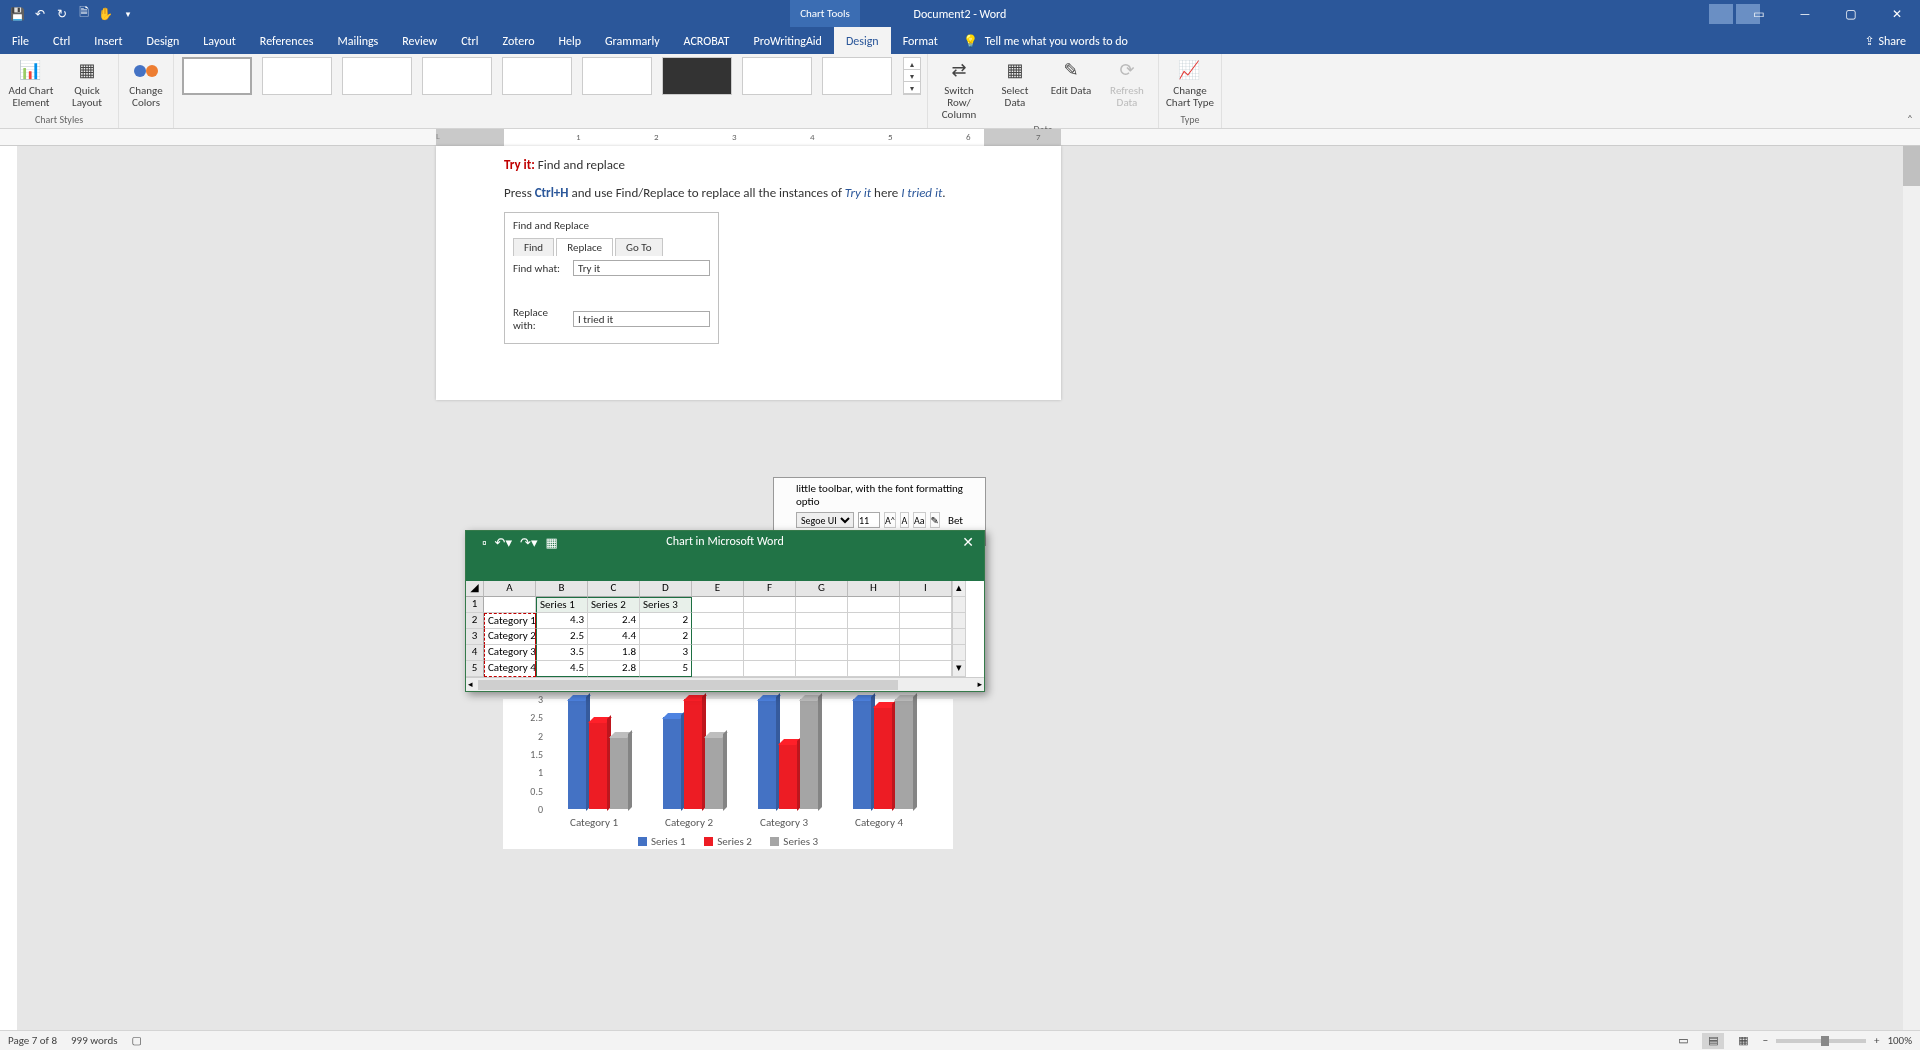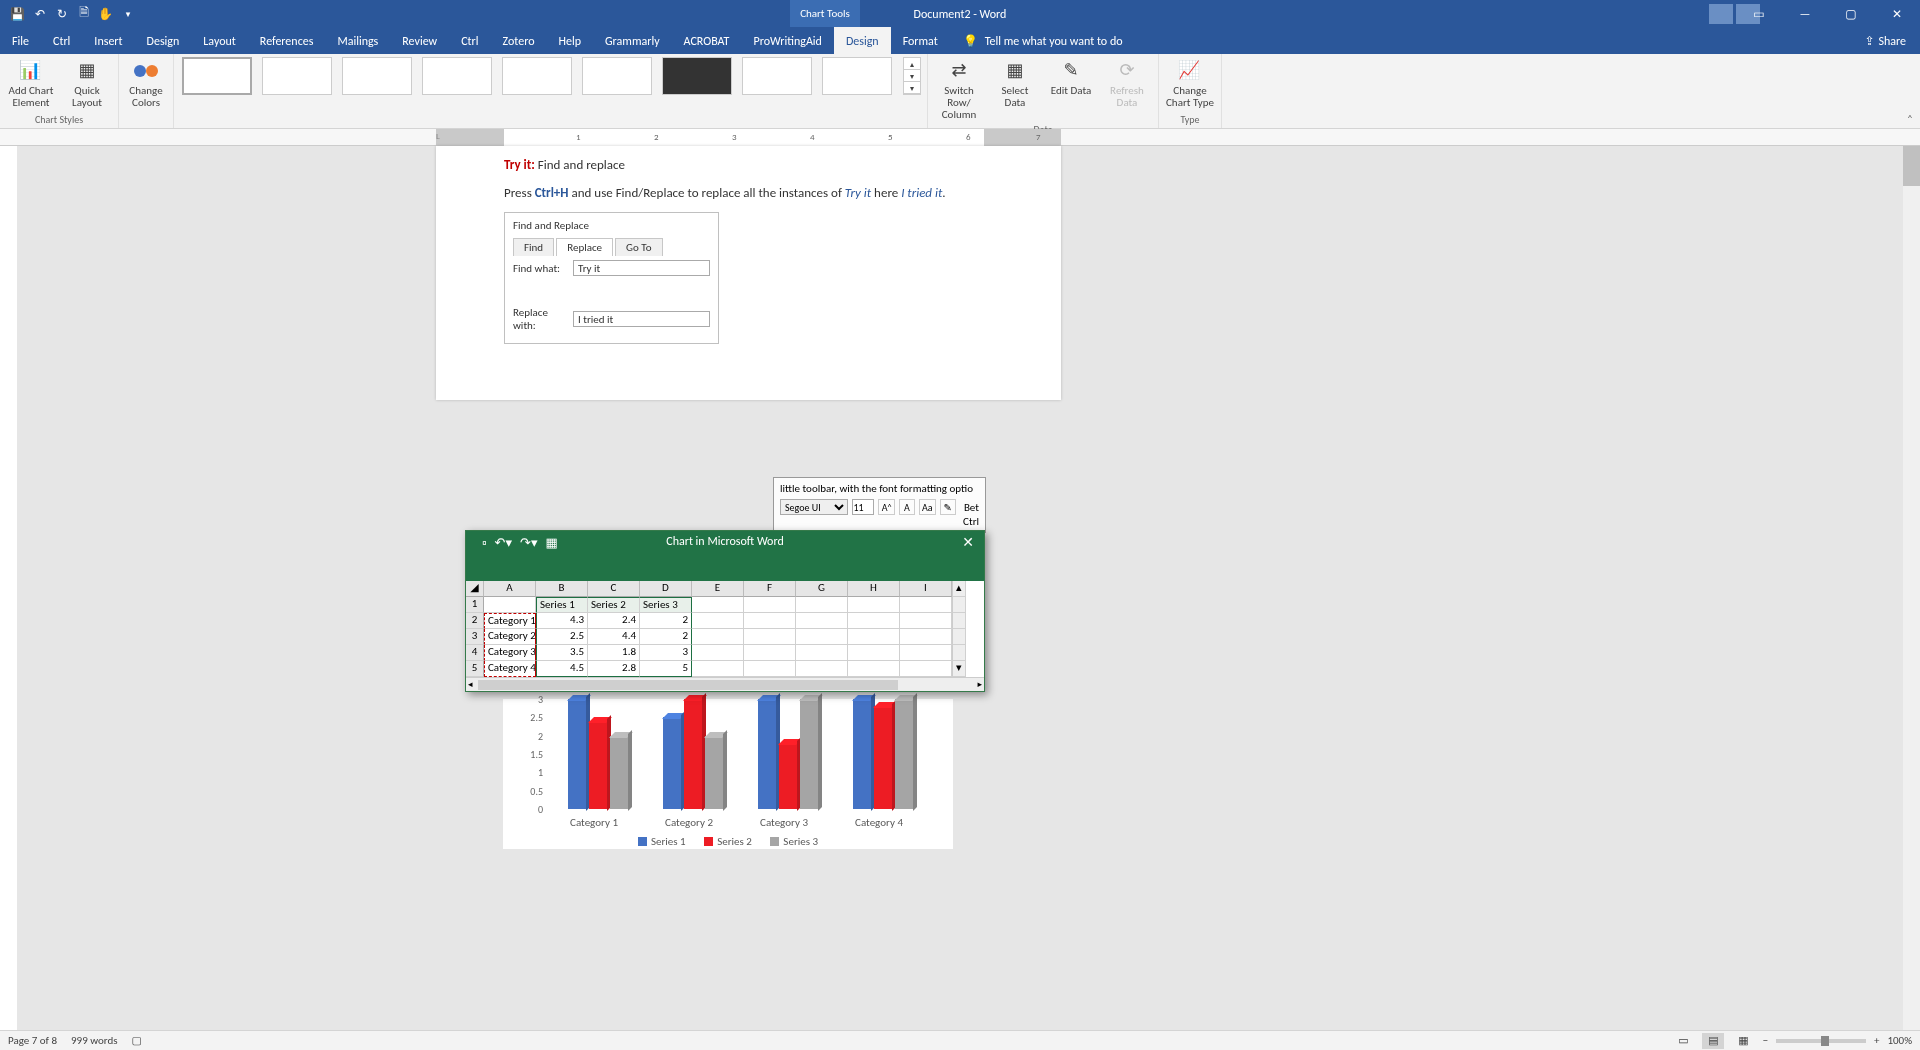--- a/index.html
+++ b/index.html
@@ -57,21 +57,21 @@
 .frbox { border: 1px solid #c0c0c0; width: 215px; padding: 6px 8px 8px 8px; font-size: 11px; margin-bottom: 16px; }
 .frtitle { margin-bottom: 6px; }
 .frtabs { display:flex; gap:2px; margin-bottom:4px; font-size:11px;}
 .frtab { padding:2px 10px; border:1px solid #c7c7c7; background:#f0f0f0; border-bottom:none; }
 .frtab.active { background:#fff; }
 .frfield { display:flex; align-items:center; margin: 3px 0;}
 .frfield label { width:60px; }
 .frfield .inp { border:1px solid #aaa; flex:1; padding:1px 4px; height:16px; font-size:11px; background:#fff;}
 
 
-.sidebox { position:absolute; left:773px; top:348px; width:213px; border:1px solid #999; background:#fcfcfc; font-size:11px; padding:4px 6px; }
+.sidebox { position:absolute; left:773px; top:348px; width:213px; border:1px solid #999; background:#fcfcfc; font-size:11px; padding:4px 22px; }
 .sidebox .fontctl { display:flex; gap:4px; margin-top:4px; align-items:center;}
 .sidebox select,.sidebox input {border:1px solid #aaa; font-size:10px; height:16px;}
 .tinybtn { border:1px solid #ccc; width:18px; height:16px; display:inline-flex;align-items:center;justify-content:center;font-size:10px;}
 
 
 .excelwin { position:absolute; left:465px; top:401px; width:520px; background:#fff; box-shadow:3px 3px 8px rgba(0,0,0,.4); border:1px solid #357a4a; z-index:50;}
 .excelhdr { background:#217346; height:50px; position:relative; color:#fff;}
 .exceltbar { height:22px; display:flex; align-items:center; gap:8px; padding-left:16px; font-size:13px;}
 .exceltitle { position:absolute; left:50%; transform:translateX(-50%); top:3px; font-size:12px;}
 .excelclose { position:absolute; right:10px; top:3px; cursor:pointer; font-size:14px;}
@@ -144,21 +144,21 @@
   <div class="tab">Ctrl</div>
   <div class="tab">Zotero</div>
   <div class="tab">Help</div>
   <div class="tab">Grammarly</div>
   <div class="tab">ACROBAT</div>
   <div class="tab">ProWritingAid</div>
   <div class="tab active">Design</div>
   <div class="tab">Format</div>
   <div class="tellme">
     <span>💡</span>
-    <span>Tell me what you want to do</span>
+    <span>Tell me what you words to do</span>
   </div>
   <div class="share">
     <span>⇪</span>
     <span>Share</span>
   </div>
 </div>
 
 <div class="ribbon">
   <div class="group">
     <div class="groupinner">

